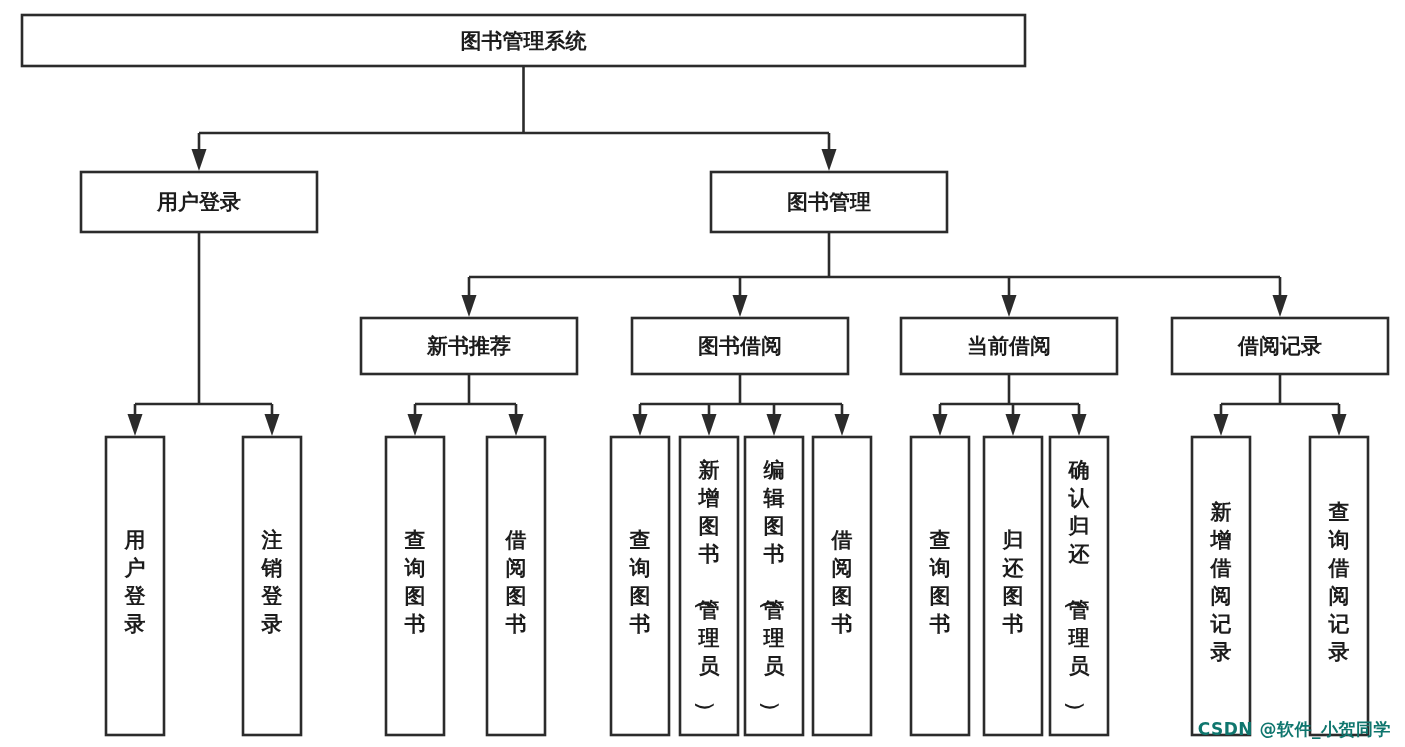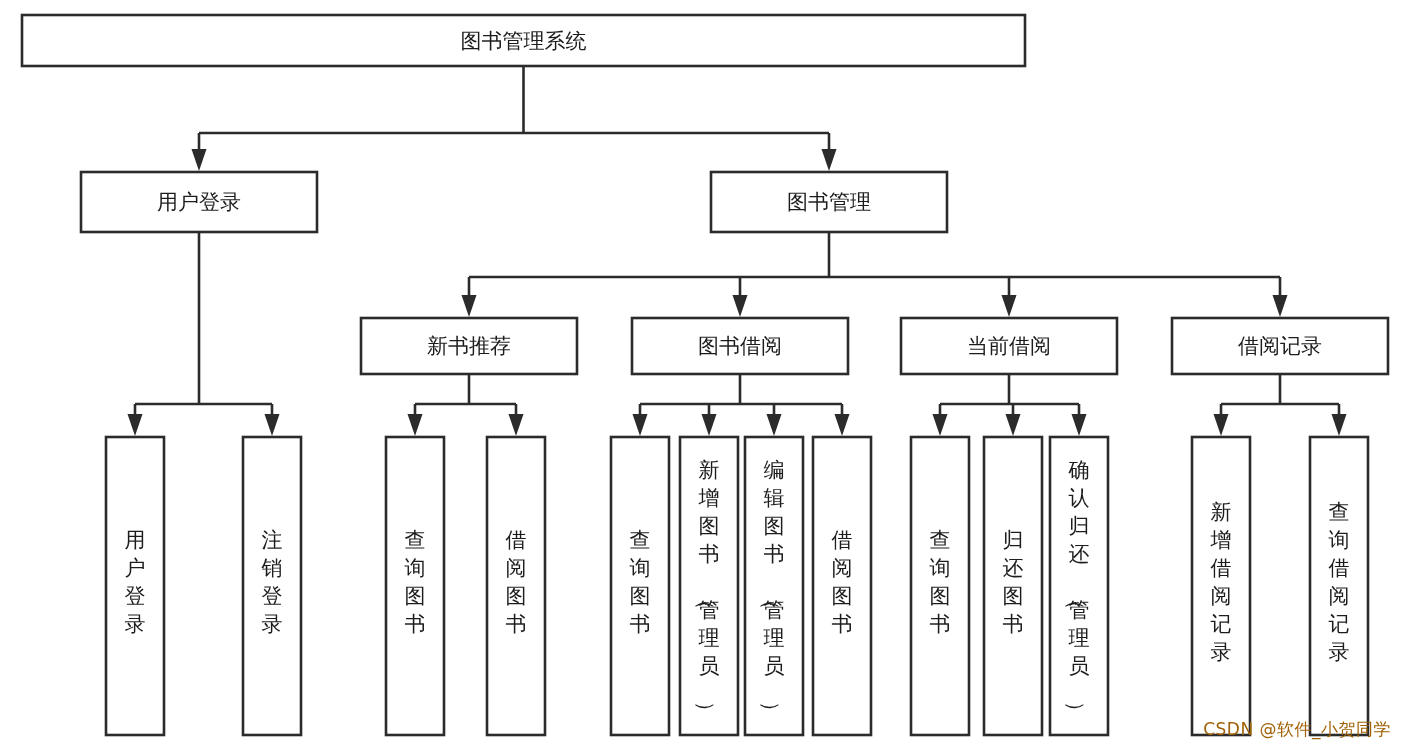--- a/index.html
+++ b/index.html
@@ -12,20 +12,21 @@
     width: 1405px;
     height: 747px;
     font-family: "DejaVu Sans", "Liberation Sans", sans-serif;
     overflow: hidden;
   }
   #diagram-root {
     position: relative;
     width: 1405px;
     height: 747px;
     background: #ffffff;
+    font-weight: bold;
   }
   svg#flow {
     position: absolute;
     left: 0;
     top: 0;
     width: 1405px;
     height: 747px;
     display: block;
   }
   .node-rect {
@@ -55,21 +56,21 @@
     font-family: "DejaVu Sans", "Liberation Sans", sans-serif;
     font-size: 21px;
     text-anchor: middle;
   }
   .watermark {
     position: absolute;
     right: 14px;
     bottom: 6px;
     font-family: "DejaVu Sans", "Liberation Sans", sans-serif;
     font-size: 17px;
-    color: #a16207;
+    color: #0f766e;
     letter-spacing: 0.5px;
     white-space: nowrap;
     user-select: none;
   }
 </style>
 </head>
 <body>
 
 <div id="diagram-root">
   <svg id="flow" viewBox="0 0 1405 747">

